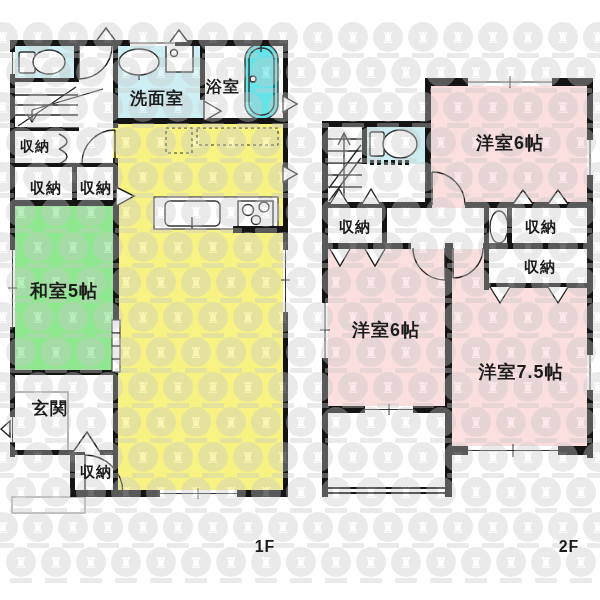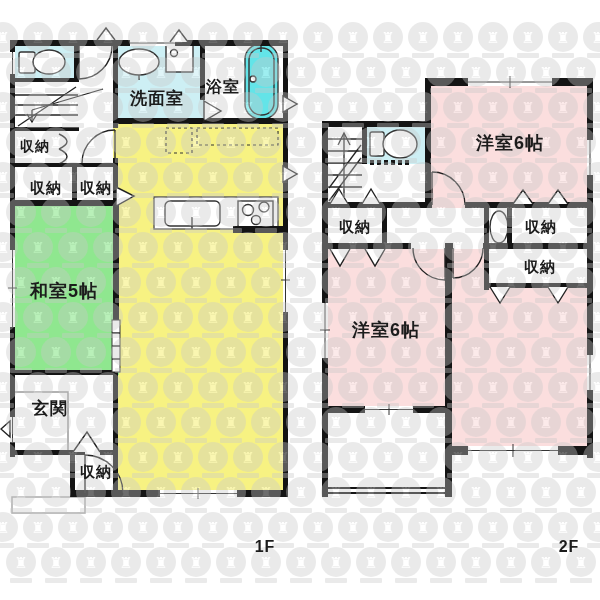--- a/index.html
+++ b/index.html
@@ -301,20 +301,21 @@
 <div class="lbl" style="left:46px;top:188px;font-size:15px">収納</div>
 <div class="lbl" style="left:96px;top:188px;font-size:15px">収納</div>
 <div class="lbl" style="left:64px;top:291px;font-size:18px">和室5帖</div>
 <div class="lbl" style="left:50px;top:408px;font-size:17px">玄関</div>
 <div class="lbl" style="left:96px;top:472px;font-size:15px">収納</div>
 <div class="lbl" style="left:510px;top:143px;font-size:18px">洋室6帖</div>
 <div class="lbl" style="left:355px;top:227px;font-size:15px">収納</div>
 <div class="lbl" style="left:541px;top:227px;font-size:15px">収納</div>
 <div class="lbl" style="left:540px;top:267px;font-size:15px">収納</div>
 <div class="lbl" style="left:386px;top:330px;font-size:18px">洋室6帖</div>
+<div class="lbl" style="left:521px;top:372px;font-size:18px">洋室7.5帖</div>
 <div class="lbl" style="left:265px;top:547px;font-size:16px">1F</div>
 <div class="lbl" style="left:569px;top:547px;font-size:16px">2F</div>
 
 <div id="watermark">
       <div class="wm-badge" style="left: -12px; top: 22px; background: rgb(201, 201, 201);">
         <span>♜</span>
       </div>
       <div class="wm-bar" style="left: -8px; top: 53px; background: rgb(201, 201, 201);"></div>
       <div class="wm-badge" style="left: 23px; top: 22px; background: rgb(201, 201, 201);">
         <span>♜</span>

